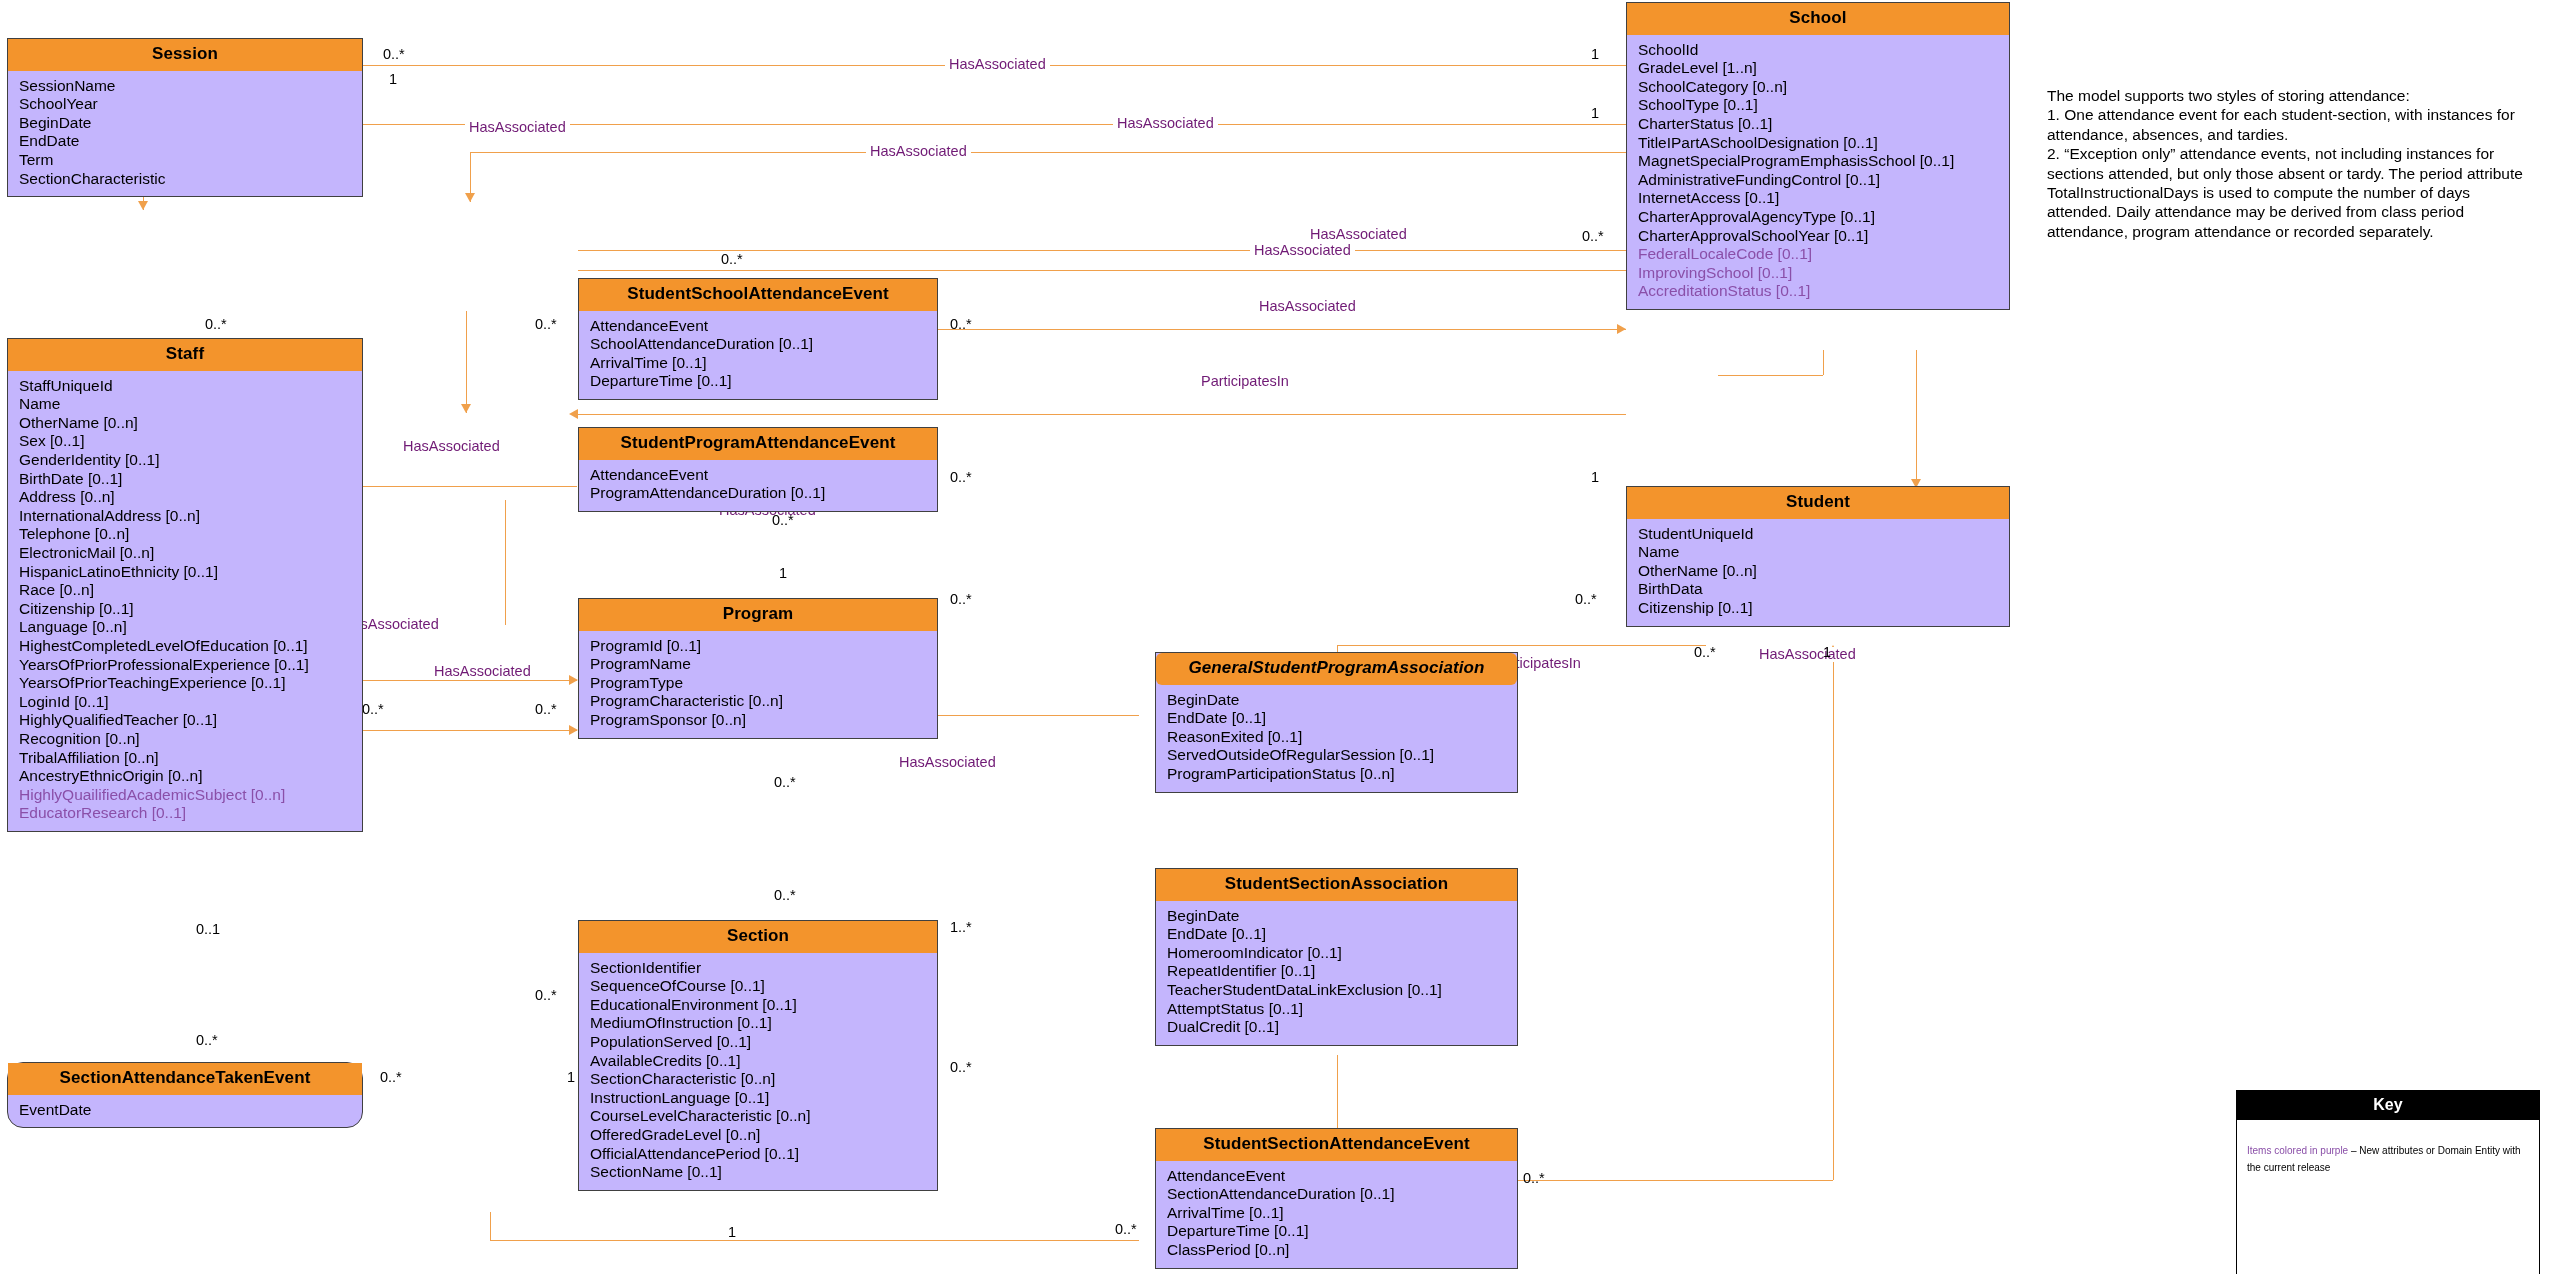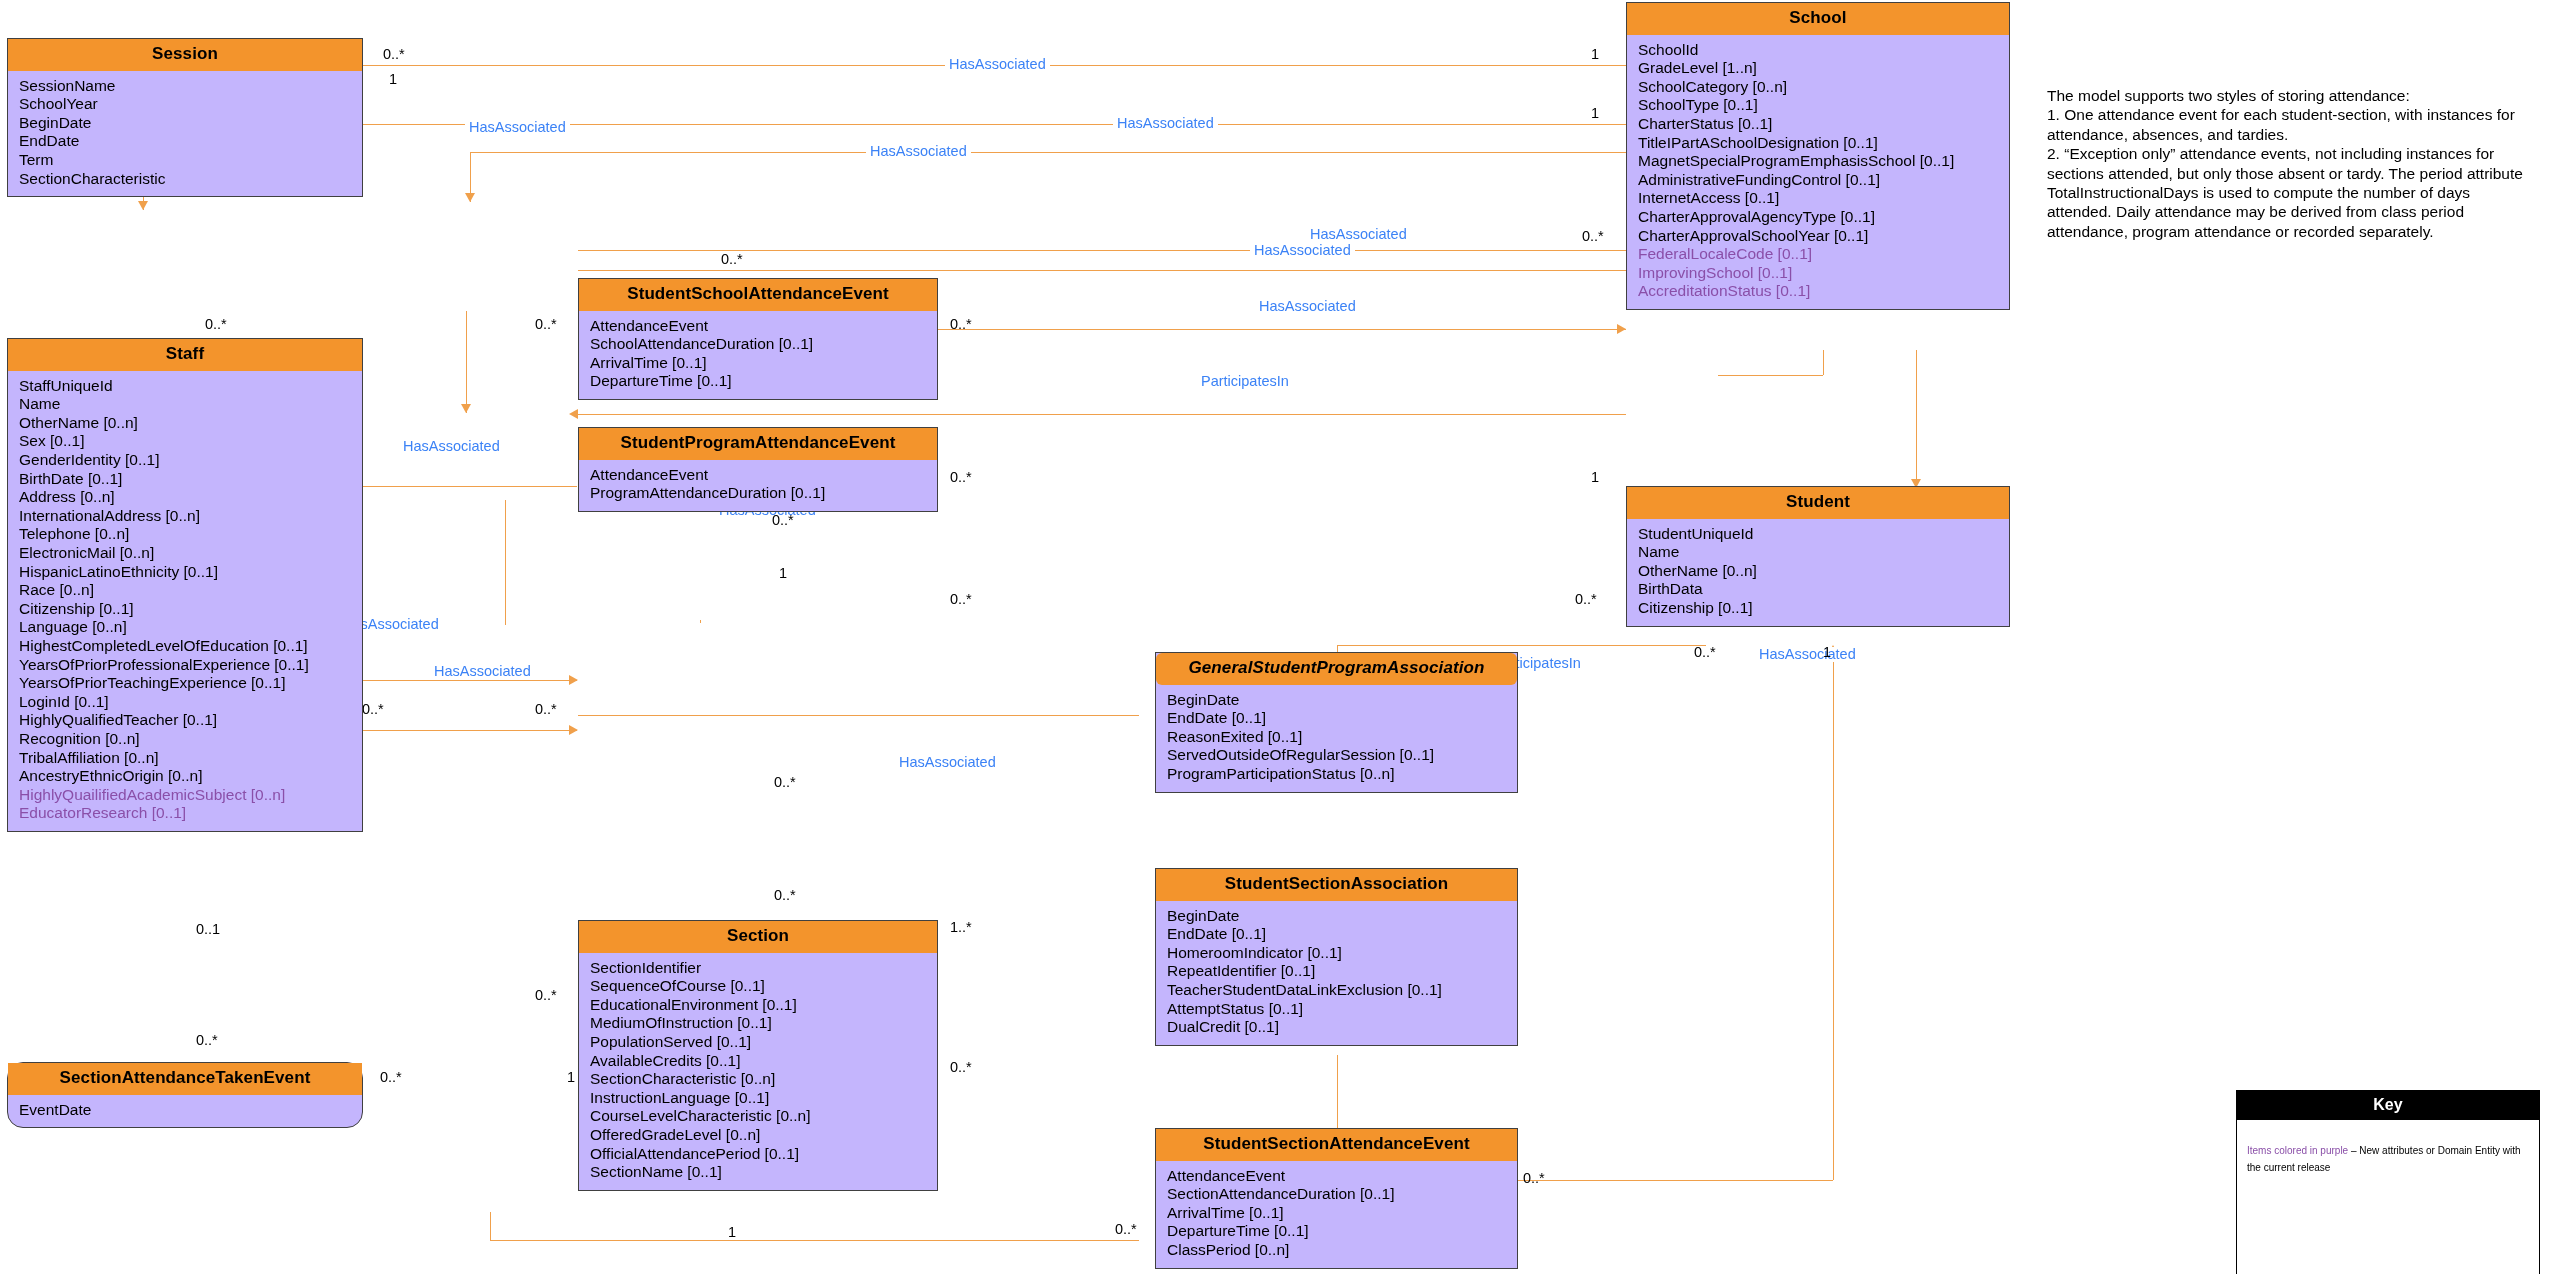--- a/index.html
+++ b/index.html
@@ -86,21 +86,21 @@
     border-bottom: 9px solid #f0a04b;
   }
   .arrow.down {
     border-left: 5px solid transparent;
     border-right: 5px solid transparent;
     border-top: 9px solid #f0a04b;
   }
   .rel-label {
     position: absolute;
     font-size: 14.5px;
-    color: #3b82f6;
+    color: #701a75;
     background: #ffffff;
     padding: 0 4px;
     white-space: nowrap;
     z-index: 4;
     line-height: 15px;
   }
   .mult {
     position: absolute;
     font-size: 14.5px;
     color: #000000;
@@ -278,20 +278,30 @@
   </div>
 
   <div class="entity" style="left:578px; top:427px; width:360px;">
     <div class="ent-title">StudentProgramAttendanceEvent</div>
     <div class="ent-attrs">
       <div class="attr">AttendanceEvent</div>
       <div class="attr">ProgramAttendanceDuration [0..1]</div>
     </div>
   </div>
 
+  <div class="entity" style="left:578px; top:598px; width:360px;">
+    <div class="ent-title">Program</div>
+    <div class="ent-attrs">
+      <div class="attr">ProgramId [0..1]</div>
+      <div class="attr">ProgramName</div>
+      <div class="attr">ProgramType</div>
+      <div class="attr">ProgramCharacteristic [0..n]</div>
+      <div class="attr">ProgramSponsor [0..n]</div>
+    </div>
+  </div>
 
   <div class="entity" style="left:578px; top:920px; width:360px;">
     <div class="ent-title">Section</div>
     <div class="ent-attrs">
       <div class="attr">SectionIdentifier</div>
       <div class="attr">SequenceOfCourse [0..1]</div>
       <div class="attr">EducationalEnvironment [0..1]</div>
       <div class="attr">MediumOfInstruction [0..1]</div>
       <div class="attr">PopulationServed [0..1]</div>
       <div class="attr">AvailableCredits [0..1]</div>

